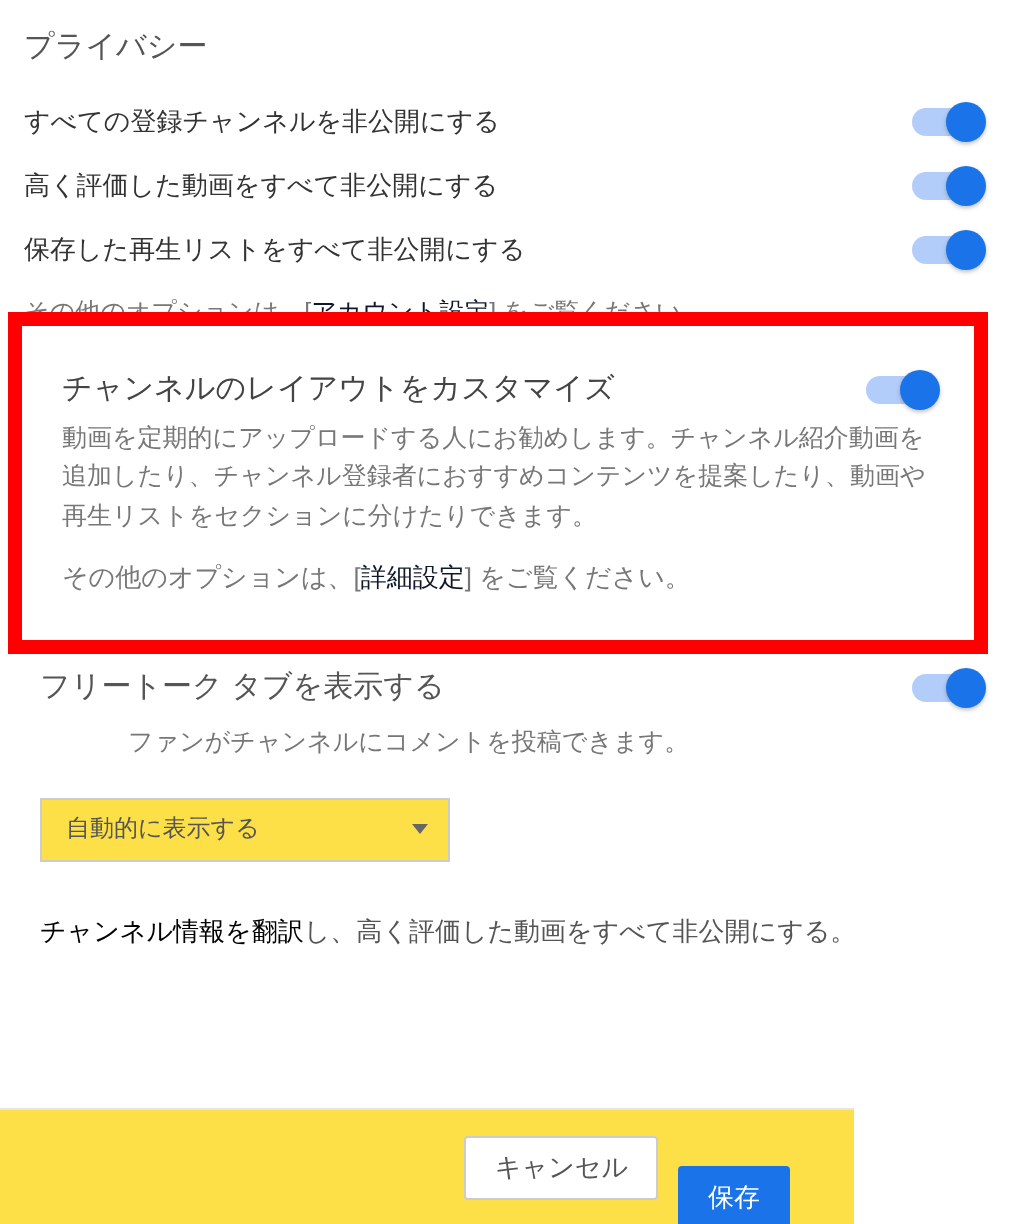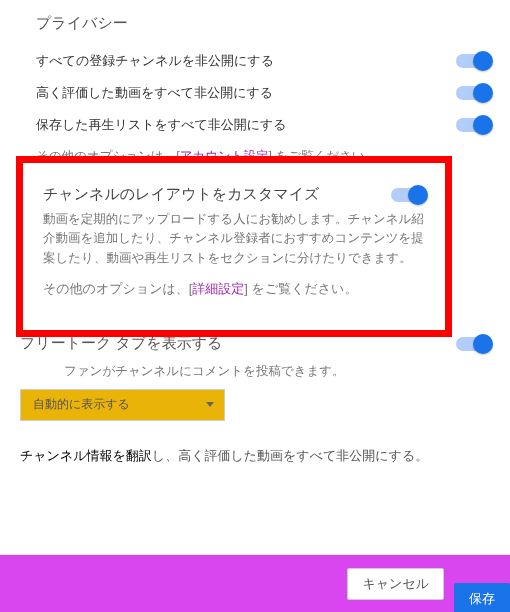--- a/index.html
+++ b/index.html
@@ -5,21 +5,21 @@
   * { box-sizing: border-box; margin: 0; padding: 0; }
   html, body { width: 510px; height: 612px; overflow: hidden; }
   body {
     font-family: "Hiragino Kaku Gothic ProN", "Meiryo", "Yu Gothic", Arial, sans-serif;
     font-size: 13px;
     color: #333;
     background: #fff;
     position: relative;
   }
 
-  .content { padding: 14px 20px 0 36px; }
+  .content { padding: 14px 20px 0 12px; }
 
   .section-heading {
     font-size: 15px;
     color: #555;
     font-weight: 500;
     margin-bottom: 12px;
   }
 
   .row {
     display: flex;
@@ -32,21 +32,21 @@
     font-size: 13px;
     color: #333;
   }
   .subtext {
     font-size: 12.5px;
     color: #777;
     line-height: 1.5;
     margin-top: 6px;
   }
   .linklike { color: #000000; }
-  .bracketed { color: #a21caf; }
+  .bracketed { color: #0f172a; }
 
   
   .switch {
     width: 34px;
     height: 14px;
     background: #b3cdfb;
     border-radius: 999px;
     position: relative;
     flex: 0 0 auto;
   }
@@ -60,25 +60,25 @@
     height: 20px;
     border-radius: 50%;
     background: #1a73e8;
     box-shadow: 0 1px 2px rgba(0,0,0,0.25);
   }
 
   .privacy-section { margin-bottom: 8px; }
 
   .highlight-box {
     position: absolute;
-    left: 16px;
+    left: 4px;
     top: 156px;
-    width: 436px;
+    width: 490px;
     border: 7px solid #ff0000;
-    padding: 22px 20px 32px 20px;
+    padding: 22px 20px 22px 20px;
     background: #fff;
     z-index: 5;
   }
   .highlight-inner-row {
     display: flex;
     align-items: center;
     justify-content: space-between;
     margin-bottom: 6px;
   }
   .highlight-heading {
@@ -99,58 +99,58 @@
 
   .after-highlight {
     position: absolute;
     left: 0;
     top: 332px;
     width: 510px;
     padding: 2px 20px 0 20px;
   }
 
   .dropdown {
-    margin-top: 8px;
+    margin-top: 18px;
     width: 205px;
     height: 32px;
     border: 1px solid #ccc;
     display: flex;
     align-items: center;
     justify-content: space-between;
     padding: 0 10px 0 12px;
     font-size: 12px;
     color: #555;
-    background: #eab308;
+    background: #fde047;
   }
   .caret {
     width: 0; height: 0;
     border-left: 4px solid transparent;
     border-right: 4px solid transparent;
     border-top: 5px solid #666;
   }
 
   .translate-section { margin-top: 26px; }
   .translate-text {
     font-size: 13px;
     color: #555;
     margin-top: 8px;
   }
 
   .footer {
     position: absolute;
     left: 0;
     bottom: 0;
-    width: 510px;
+    width: 427px;
     height: 58px;
-    background: #d946ef;
+    background: #fde047;
     border-top: 1px solid #e5e5e5;
     display: flex;
     align-items: center;
     justify-content: flex-end;
-    padding: 0 0;
+    padding: 0 32px;
     gap: 10px;
   }
   .btn {
     height: 32px;
     padding: 0 14px;
     font-size: 13px;
     border-radius: 2px;
     display: inline-flex;
     align-items: center;
     justify-content: center;

